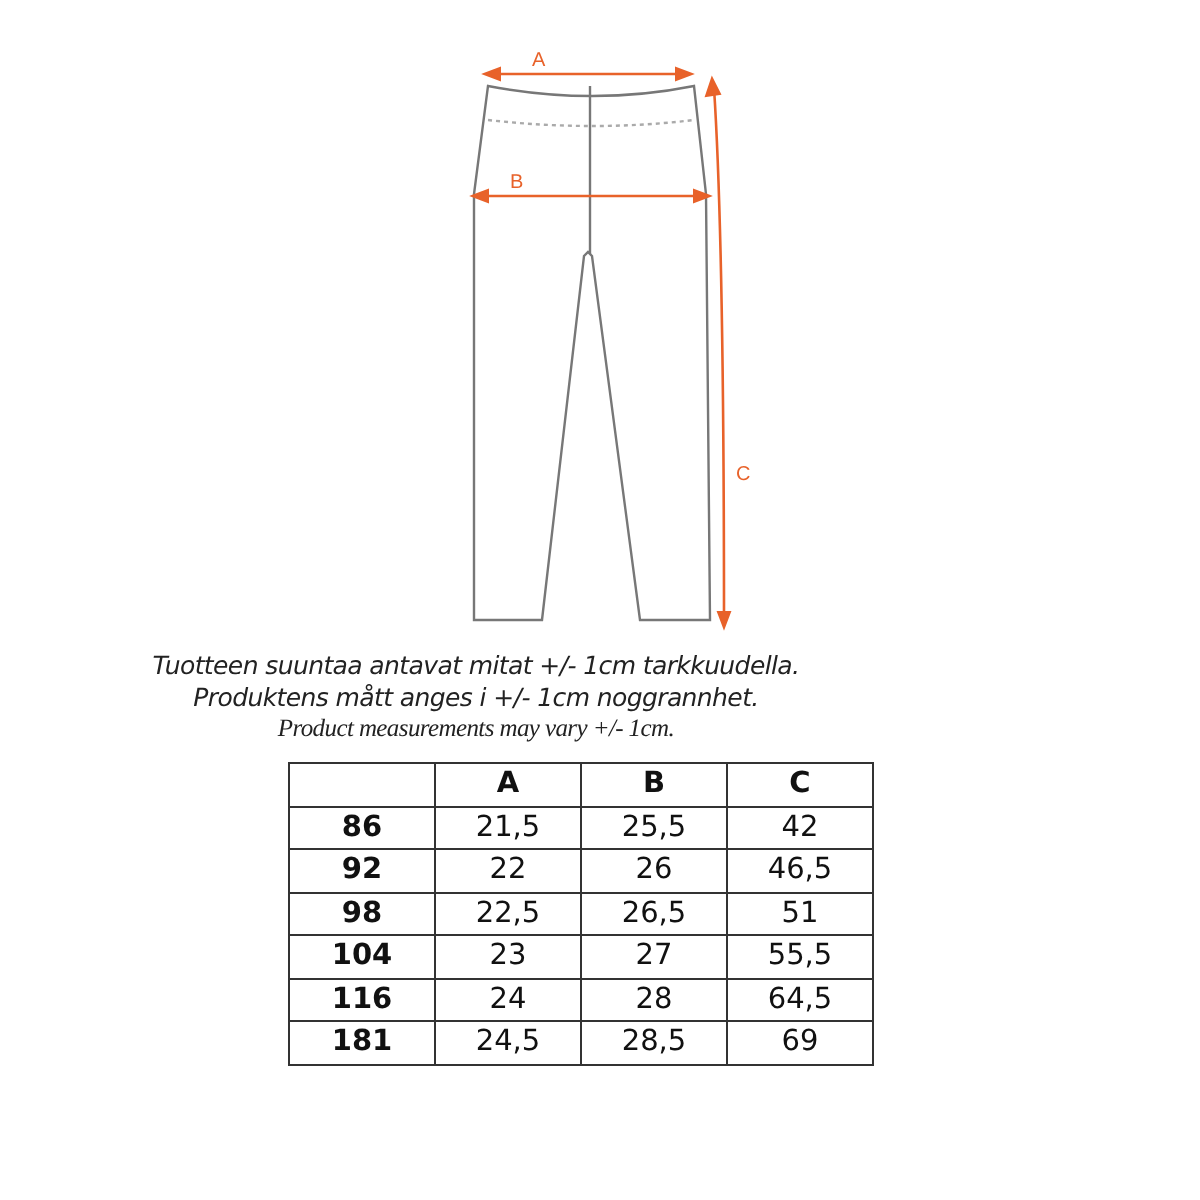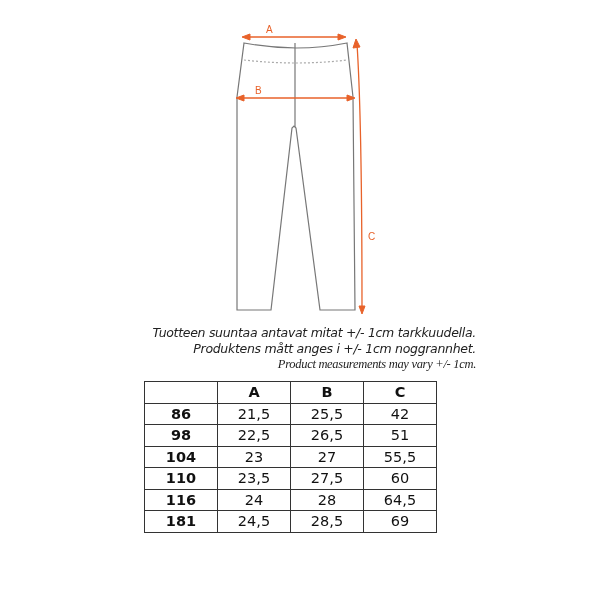--- a/index.html
+++ b/index.html
@@ -1,18 +1,18 @@
 <!DOCTYPE html>
 <html><head>
 <meta charset="utf-8">
 <style>
   html, body { margin:0; padding:0; background:#ffffff; }
   body { width:600px; height:600px; position:relative; overflow:hidden; font-family:"Liberation Sans", sans-serif; }
   #diagram { position:absolute; left:0; top:0; width:600px; height:320px; }
-  .note { position:absolute; left:0; width:476px; text-align:right; font-style:italic; font-size:12.5px; color:#222; font-family:"DejaVu Sans", sans-serif; letter-spacing:-0.3px; }
+  .note { position:absolute; left:0; width:476px; text-align:center; font-style:italic; font-size:12.5px; color:#222; font-family:"DejaVu Sans", sans-serif; letter-spacing:-0.3px; }
   #size-table { position:absolute; left:144px; top:381px; border-collapse:collapse; }
   #size-table td, #size-table th { border:1.5px solid #333; width:72px; height:20.5px; padding:0; text-align:center; font-size:14.5px; color:#111; font-family:"DejaVu Sans", sans-serif; }
   #size-table th { font-weight:bold; }
   #size-table td.size { font-weight:bold;margin-left:43px; }
 </style>
 </head>
 <body>
 
 <svg id="diagram" viewBox="0 0 600 320" xmlns="http://www.w3.org/2000/svg">
 
@@ -58,36 +58,36 @@
     </tr>
   </thead>
   <tbody>
     <tr>
         <td class="size">86</td>
         <td>21,5</td>
         <td>25,5</td>
         <td>42</td>
       </tr>
     <tr>
+        <td class="size">92</td>
+        <td>22</td>
+        <td>26</td>
+        <td>46,5</td>
+      </tr>
+    <tr>
         <td class="size">98</td>
         <td>22,5</td>
         <td>26,5</td>
         <td>51</td>
       </tr>
     <tr>
         <td class="size">104</td>
         <td>23</td>
         <td>27</td>
         <td>55,5</td>
-      </tr>
-    <tr>
-        <td class="size">110</td>
-        <td>23,5</td>
-        <td>27,5</td>
-        <td>60</td>
       </tr>
     <tr>
         <td class="size">116</td>
         <td>24</td>
         <td>28</td>
         <td>64,5</td>
       </tr>
     <tr>
         <td class="size">181</td>
         <td>24,5</td>

